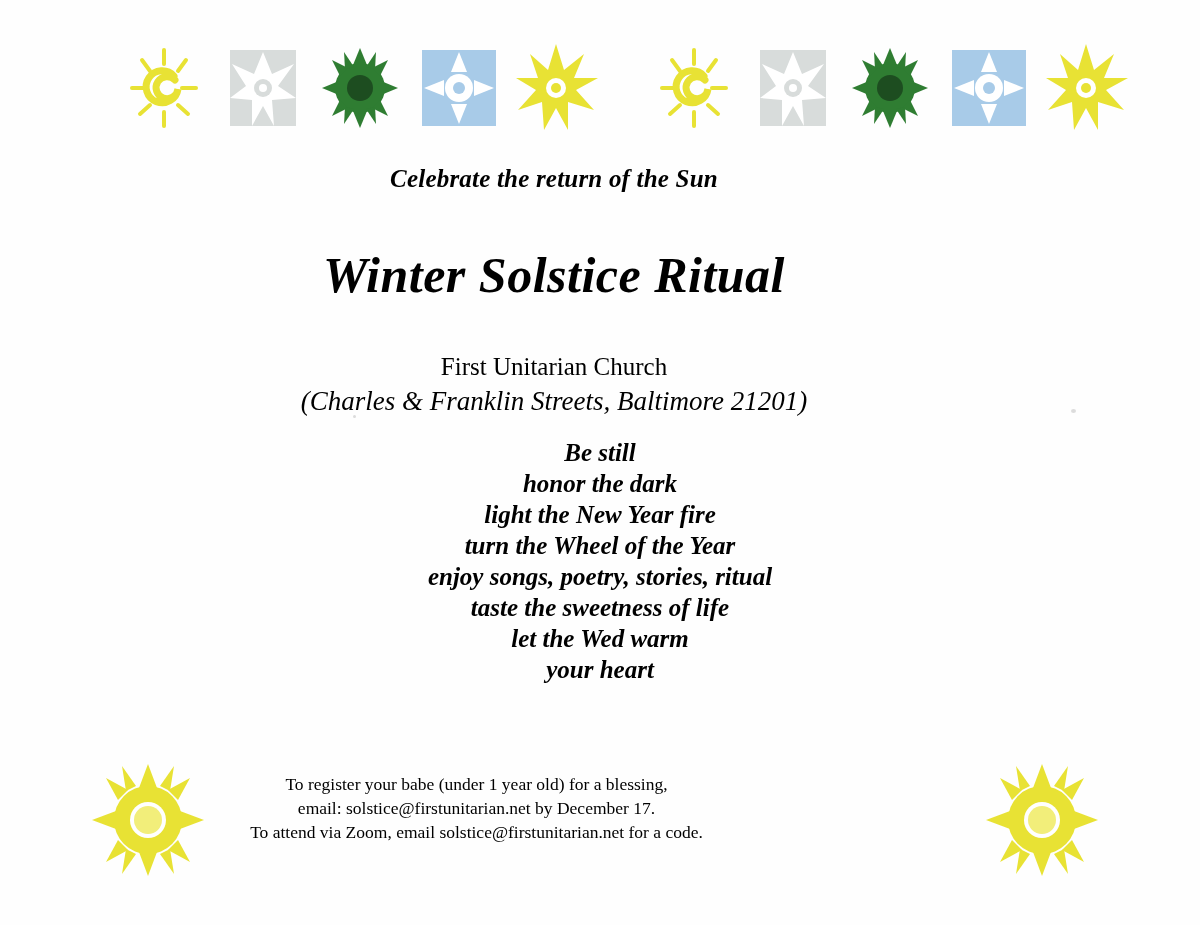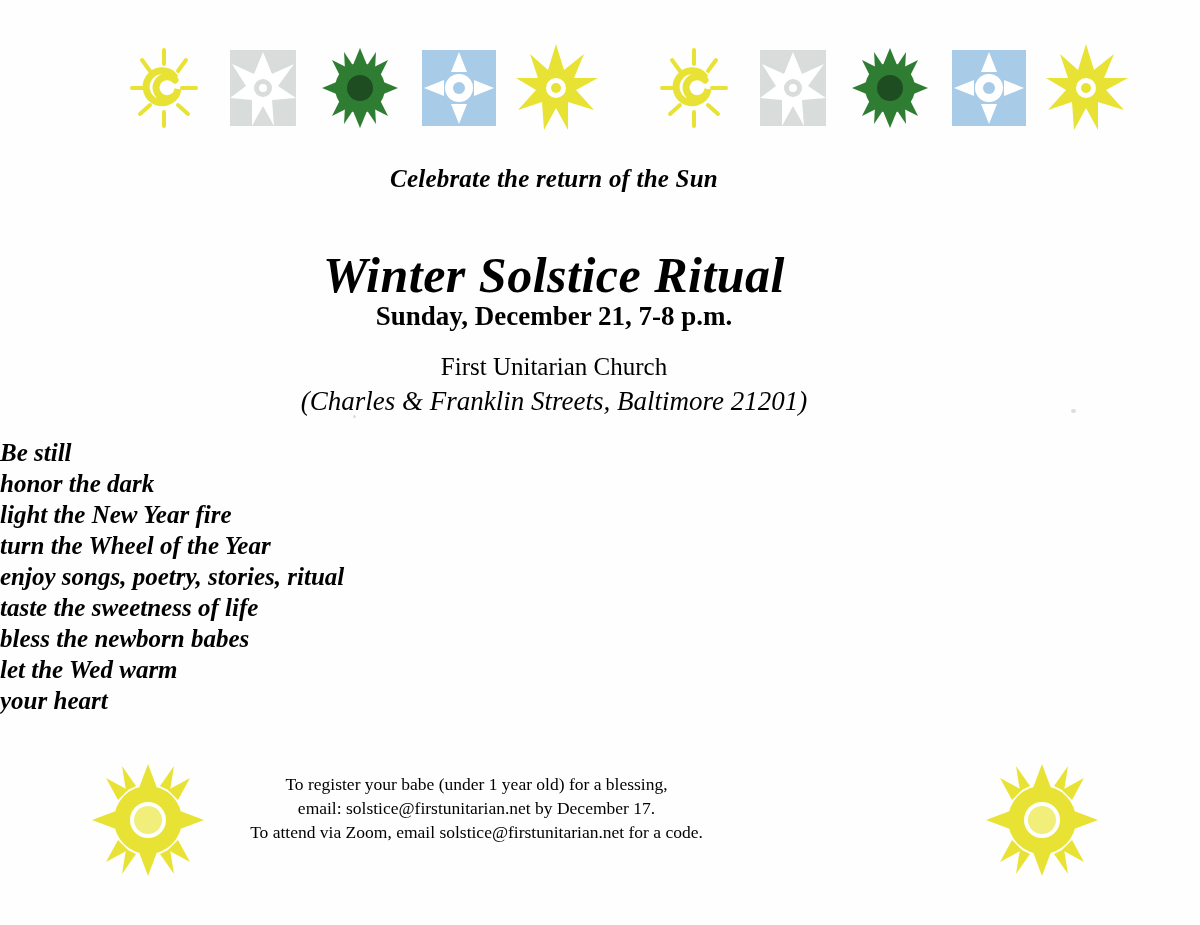--- a/index.html
+++ b/index.html
@@ -84,21 +84,21 @@
     top: 386px;
     font-size: 27px;
     font-style: italic;
   }
 
   .poem {
     position: absolute;
     top: 437px;
     left: 0;
     width: 1200px;
-    text-align: left;
+    text-align: center;
     font-size: 25px;
     font-style: italic;
     font-weight: bold;
     line-height: 31px;
   }
   .poem div { white-space: pre; }
 
   .footer {
     position: absolute;
     top: 772px;
@@ -271,32 +271,30 @@
           <path d="M46 6 L54 32 L74 16 L64 40 L88 40 L66 52 L84 72 L58 64 L58 92 L46 70 L34 92 L32 64 L8 72 L26 52 L6 40 L28 40 L20 16 L38 32 Z" fill="#e8e234"></path>
           <circle cx="46" cy="50" r="10" fill="#ffffff"></circle>
           <circle cx="46" cy="50" r="5" fill="#e8e234"></circle>
         </svg>
       </div>
     </div>
   </div>
 
   <div class="txt celebrate">Celebrate the return of the Sun</div>
   <div class="txt title">Winter Solstice Ritual</div>
-  <div class="txt datetime">Sunday, December 21,  7-8 p.m.</div>
   <div class="txt venue">First Unitarian Church</div>
   <div class="txt address">(Charles &amp; Franklin Streets, Baltimore 21201)</div>
 
   <div class="poem">
     <div>Be still</div>
     <div>honor the dark</div>
     <div>light the New Year fire</div>
     <div>turn the Wheel of the Year</div>
     <div>enjoy songs, poetry, stories, ritual</div>
     <div>taste the sweetness of life</div>
-    <div>bless the newborn babes</div>
     <div>let the Wed warm</div>
     <div>your heart</div>
   </div>
 
   <div class="footer">
     <div>To register your babe (under 1 year old) for a blessing,</div>
     <div>email: solstice@firstunitarian.net by December 17.</div>
     <div>To attend via Zoom, email solstice@firstunitarian.net for a code.</div>
   </div>
 

